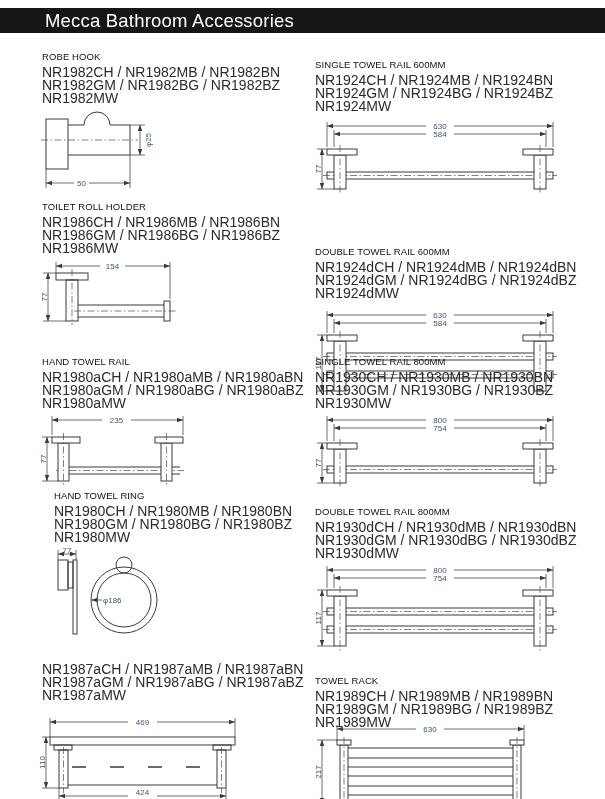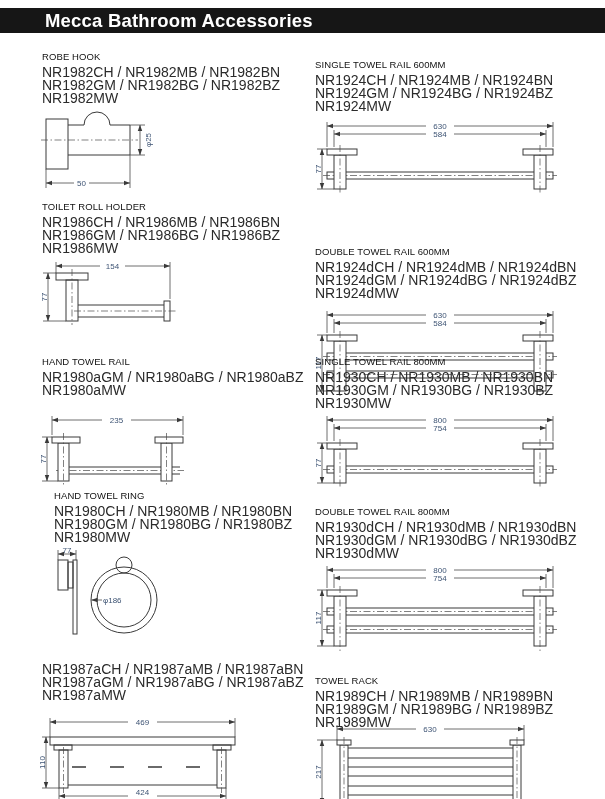--- a/index.html
+++ b/index.html
@@ -1,19 +1,19 @@
 <!DOCTYPE html>
 <html><head>
 <meta charset="utf-8">
 <style>
   html,body{margin:0;padding:0;background:#ffffff;}
   #page{position:relative;width:605px;height:799px;background:#ffffff;
         font-family:"Liberation Sans",sans-serif;color:#1a1a1a;overflow:hidden;}
   #topbar{position:absolute;left:0;top:8px;width:605px;height:25px;background:#161616;}
-  #topbar .t{color:#ffffff;font-size:18.5px;font-weight:bold;line-height:25px;padding-left:45px;
+  #topbar .t{color:#ffffff;font-size:18.5px;font-weight:normal;line-height:25px;padding-left:45px;
              letter-spacing:.2px;white-space:nowrap;}
   .sec{position:absolute;}
   .sec h2{margin:0 0 4px 0;font-size:9.5px;font-weight:normal;color:#111;letter-spacing:.1px;}
   .code{font-size:14px;line-height:13px;color:#2b2b2b;white-space:nowrap;}
   svg.draw{position:absolute;overflow:visible;}
   .ln{fill:none;stroke:#3a3a3a;stroke-width:1;}
   .fw{fill:#ffffff;stroke:#3a3a3a;stroke-width:1;}
   .cl{fill:none;stroke:#4a4a4a;stroke-width:.7;stroke-dasharray:7 2.5 1.5 2.5;}
   .dl{fill:none;stroke:#4a4a4a;stroke-width:.8;}
   .dsh{fill:none;stroke:#3a3a3a;stroke-width:1.4;stroke-dasharray:14 24;}
@@ -118,20 +118,21 @@
       <rect class="fw" x="208" y="26" width="30" height="6"></rect>
       <path class="cl" d="M25,22 L25,87 M225,22 L225,87"></path>
       <path class="dl" d="M12,26 L2,26 M19,82 L2,82"></path>
       <path class="dl" d="M7,26 L7,82" marker-start="url(#arr)" marker-end="url(#arr)"></path>
       <text class="dim" transform="rotate(-90 5.5 54)" x="5.5" y="54" text-anchor="middle">117</text>
     </svg>
   </div>
 
   <div class="sec" style="left:42px;top:356px;width:265px;height:148px;">
     <h2>HAND TOWEL RAIL</h2>
+    <div class="code">NR1980aCH / NR1980aMB / NR1980aBN</div>
     <div class="code">NR1980aGM / NR1980aBG / NR1980aBZ</div>
     <div class="code">NR1980aMW</div>
     <svg class="draw" style="left:-2px;top:57px;" width="155" height="80" viewBox="0 0 155 80">
       <path class="dl" d="M12,22 L12,3 M143,22 L143,3"></path>
       <path class="dl" d="M12,7 L62,7 M91,7 L143,7" marker-start="url(#arr)" marker-end="url(#arr)"></path>
       <text class="dim" x="76.5" y="10" text-anchor="middle">235</text>
       <path class="ln" d="M20,54 L140,54 M20,61 L140,61"></path>
       <path class="cl" d="M16,57.5 L144,57.5"></path>
       <rect class="fw" x="18" y="30" width="11" height="38"></rect>
       <rect class="fw" x="121" y="30" width="11" height="38"></rect>

